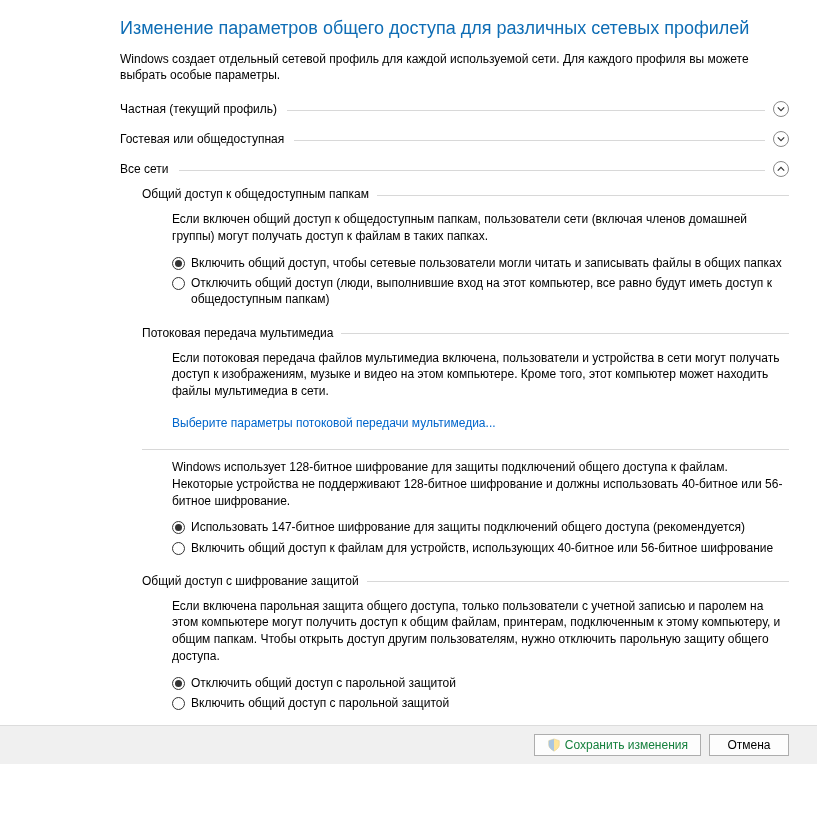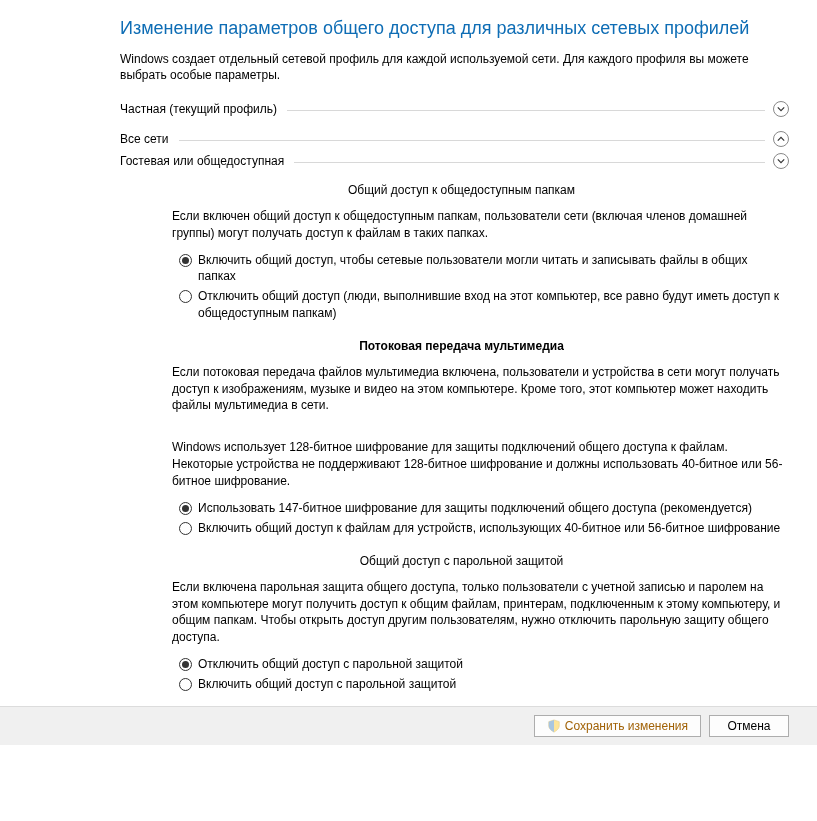--- a/index.html
+++ b/index.html
@@ -52,21 +52,20 @@
     flex-shrink: 0;
   }
   .chevron svg { width: 8px; height: 8px; }
   .section {
     margin-left: 22px;
   }
   .subsection-header {
     display: flex;
     align-items: center;
     margin: 10px 0 8px 0;
-    flex-direction: column;
   }
   .subsection-label {
     white-space: nowrap;
     padding-right: 8px;
   }
   .subsection-line {
     flex: 1;
     border-bottom: 1px solid #d8d8d8;
     position: relative;
     top: 1px;
@@ -74,21 +73,21 @@
   .desc {
     margin: 10px 4px 10px 30px;
     line-height: 1.4;
   }
   .radio-group {
     margin-left: 30px;
   }
   .radio-row {
     display: flex;
     align-items: flex-start;
-    margin: 4px 7px;
+    margin: 4px 0;
     cursor: pointer;
   }
   .radio-circle {
     width: 13px;
     height: 13px;
     border: 1px solid #333;
     border-radius: 50%;
     flex-shrink: 0;
     margin-right: 6px;
     margin-top: 2px;
@@ -132,21 +131,21 @@
     font-family: inherit;
     font-size: 12px;
     cursor: pointer;
     display: flex;
     align-items: center;
     gap: 4px;
     min-width: 80px;
     justify-content: center;
   }
   .btn.disabled {
-    color: #a16207;
+    color: #15803d;
     cursor: default;
   }
   .shield {
     width: 14px;
     height: 14px;
     opacity: 0.55;
   }
 </style>
 </head>
 <body>
@@ -158,85 +157,86 @@
   <div class="profile-row">
     <span class="profile-label">Частная (текущий профиль)</span>
     <span class="profile-line"></span>
     <span class="chevron">
       <svg viewBox="0 0 10 10">
           <path d="M1 3 L5 7 L9 3" fill="none" stroke="#333" stroke-width="1.5"></path>
         </svg>
     </span>
   </div>
 
+  <div class="profile-row">
+    <span class="profile-label">Гостевая или общедоступная</span>
+    <span class="profile-line"></span>
+    <span class="chevron">
+      <svg viewBox="0 0 10 10">
+          <path d="M1 3 L5 7 L9 3" fill="none" stroke="#333" stroke-width="1.5"></path>
+        </svg>
+    </span>
+  </div>
+
   <div class="profile-row" style="margin-bottom:6px;">
     <span class="profile-label">Все сети</span>
     <span class="profile-line"></span>
     <span class="chevron">
       <svg viewBox="0 0 10 10">
           <path d="M1 7 L5 3 L9 7" fill="none" stroke="#333" stroke-width="1.5"></path>
         </svg>
     </span>
   </div>
 
-  <div class="profile-row">
-    <span class="profile-label">Гостевая или общедоступная</span>
-    <span class="profile-line"></span>
-    <span class="chevron">
-      <svg viewBox="0 0 10 10">
-          <path d="M1 3 L5 7 L9 3" fill="none" stroke="#333" stroke-width="1.5"></path>
-        </svg>
-    </span>
-  </div>
-
   <div class="section">
 
     
     <div class="subsection-header">
       <span class="subsection-label">Общий доступ к общедоступным папкам</span>
       <span class="subsection-line"></span>
     </div>
     <p class="desc">Если включен общий доступ к общедоступным папкам, пользователи сети (включая членов домашней группы) могут получать доступ к файлам в таких папках.</p>
     <div class="radio-group">
       <div class="radio-row">
         <span class="radio-circle checked"></span>
         <span class="radio-text">Включить общий доступ, чтобы сетевые пользователи могли читать и записывать файлы в общих папках</span>
       </div>
       <div class="radio-row">
         <span class="radio-circle"></span>
         <span class="radio-text">Отключить общий доступ (люди, выполнившие вход на этот компьютер, все равно будут иметь доступ к общедоступным папкам)</span>
       </div>
     </div>
 
     
-    <div class="subsection-header" style="margin-top:18px;font-weight:bold;">
+    <div class="subsection-header" style="margin-top:18px;">
       <span class="subsection-label">Потоковая передача мультимедиа</span>
       <span class="subsection-line"></span>
     </div>
     <p class="desc">Если потоковая передача файлов мультимедиа включена, пользователи и устройства в сети могут получать доступ к изображениям, музыке и видео на этом компьютере. Кроме того, этот компьютер может находить файлы мультимедиа в сети.</p>
+    <span class="link">Выберите параметры потоковой передачи мультимедиа...</span>
 
     
     <div class="subsection-header" style="margin-top:14px;">
       <span class="subsection-line"></span>
     </div>
     <p class="desc">Windows использует 128-битное шифрование для защиты подключений общего доступа к файлам. Некоторые устройства не поддерживают 128-битное шифрование и должны использовать 40-битное или 56-битное шифрование.</p>
     <div class="radio-group">
       <div class="radio-row">
         <span class="radio-circle checked"></span>
         <span class="radio-text">Использовать 147-битное шифрование для защиты подключений общего доступа (рекомендуется)</span>
       </div>
       <div class="radio-row">
         <span class="radio-circle"></span>
         <span class="radio-text">Включить общий доступ к файлам для устройств, использующих 40-битное или 56-битное шифрование</span>
       </div>
     </div>
 
     
     <div class="subsection-header" style="margin-top:18px;">
-      <span class="subsection-label">Общий доступ с парольной защитой</span>
+      <span class="subsection-label">Общий доступ с шифрование защитой</span>
       <span class="subsection-line"></span>
     </div>
     <p class="desc">Если включена парольная защита общего доступа, только пользователи с учетной записью и паролем на этом компьютере могут получить доступ к общим файлам, принтерам, подключенным к этому компьютеру, и общим папкам. Чтобы открыть доступ другим пользователям, нужно отключить парольную защиту общего доступа.</p>
     <div class="radio-group">
       <div class="radio-row">
         <span class="radio-circle checked"></span>
         <span class="radio-text">Отключить общий доступ с парольной защитой</span>
       </div>
       <div class="radio-row">
         <span class="radio-circle"></span>

